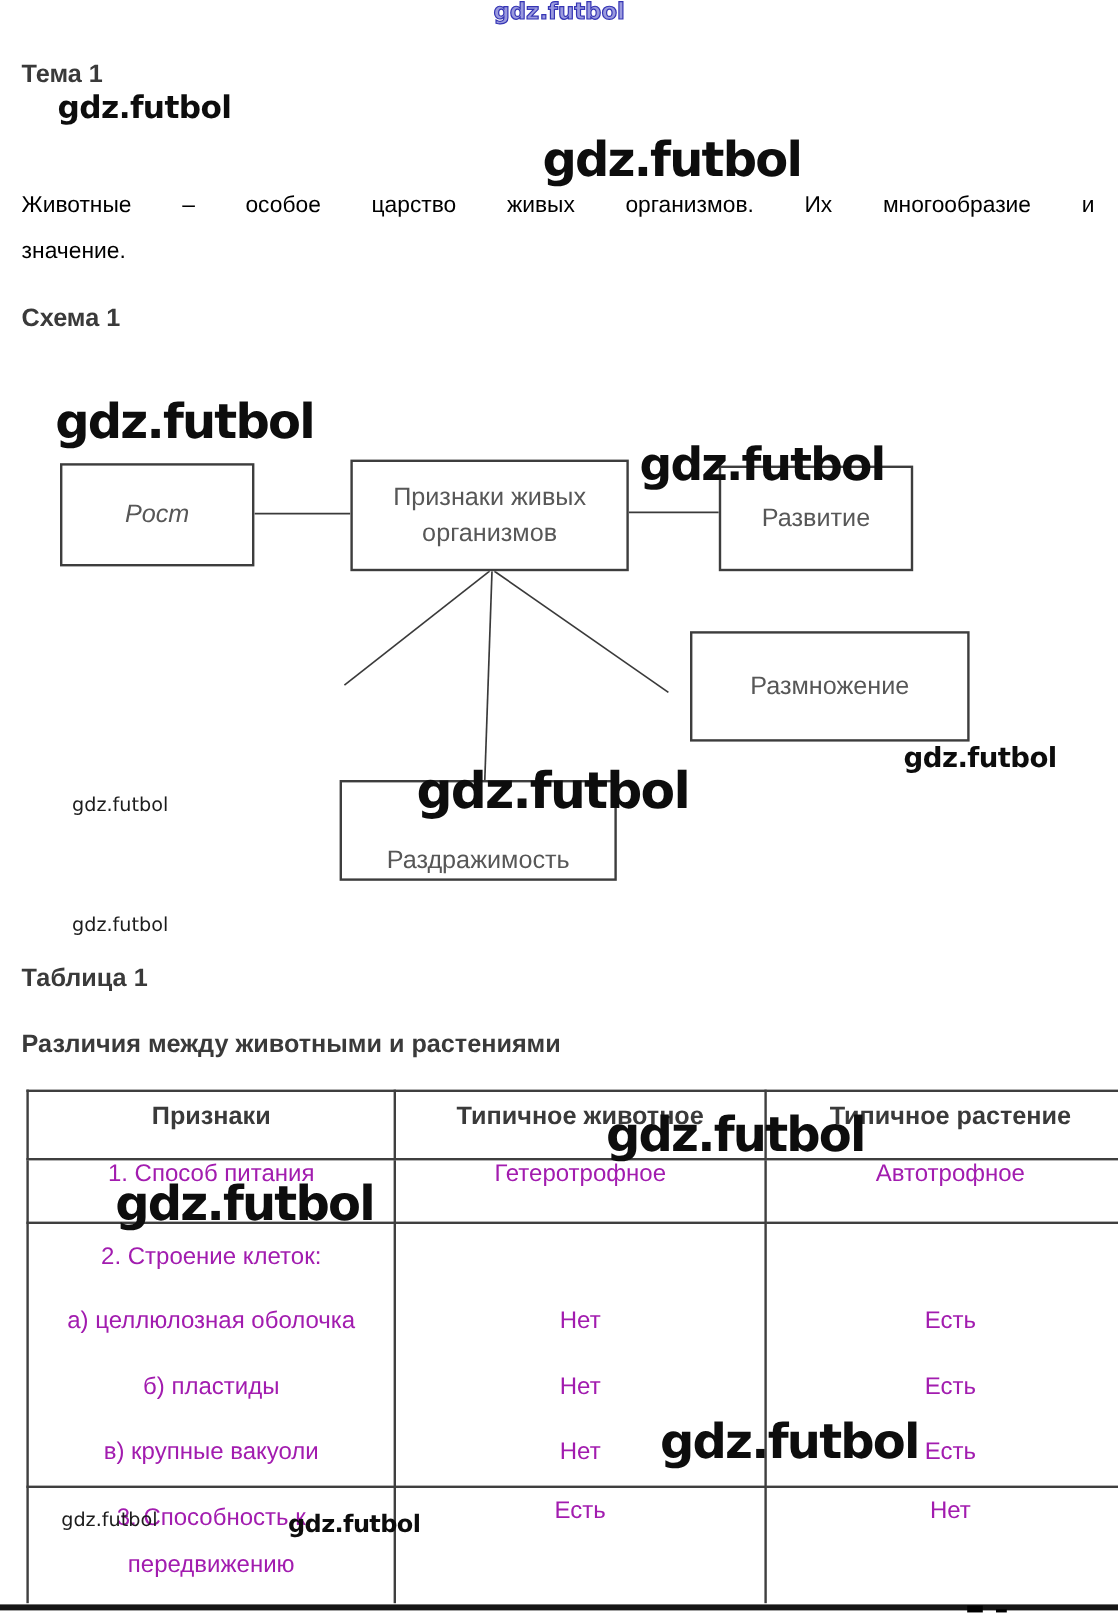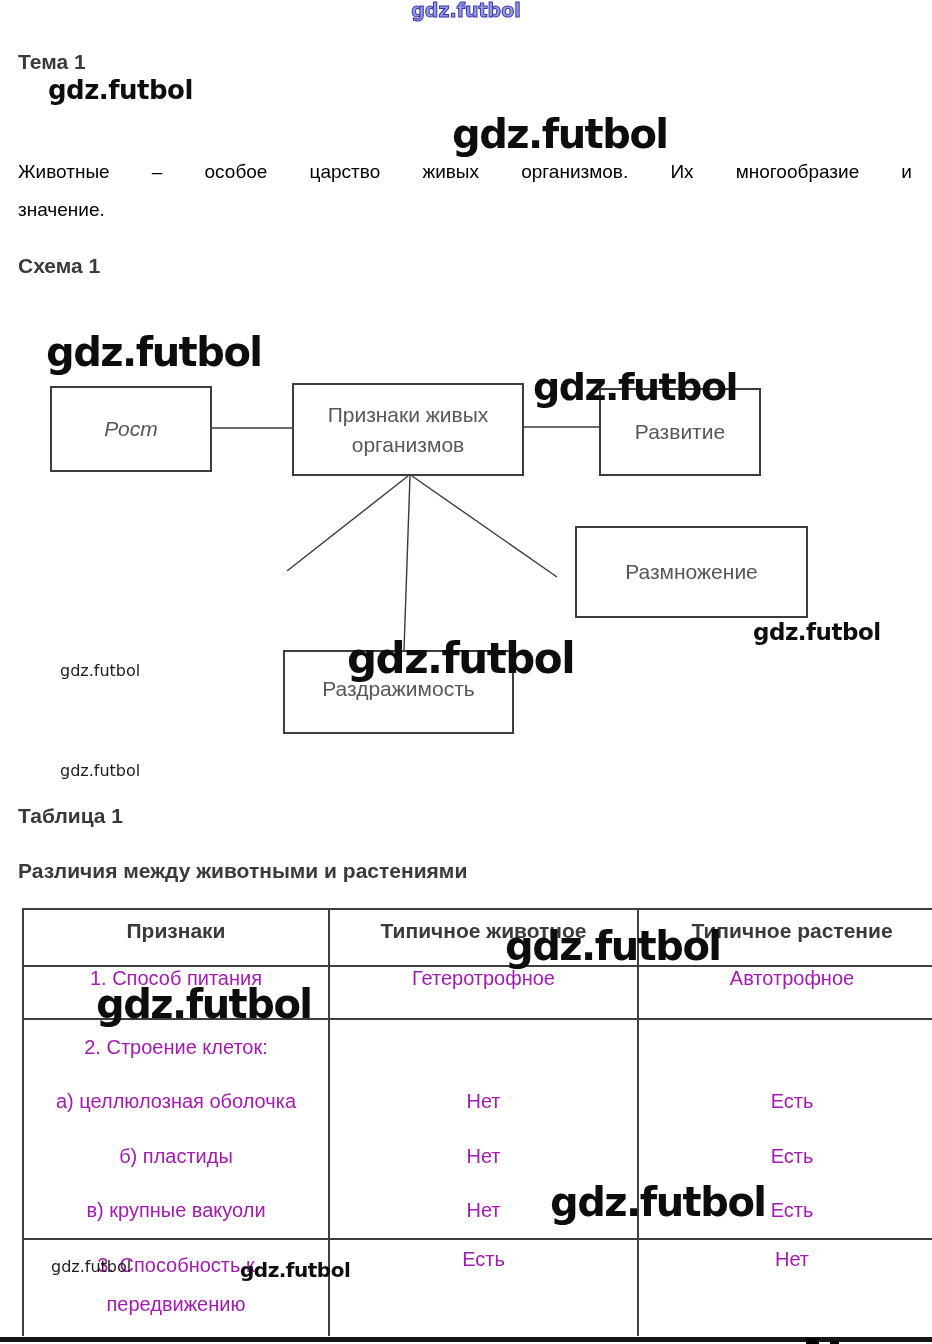--- a/index.html
+++ b/index.html
@@ -18,21 +18,21 @@
   .wm-med{font-weight:700;font-size:26px;letter-spacing:-0.5px;}
   .wm-semi{font-weight:600;font-size:23px;letter-spacing:-0.5px;}
   .wm-semi2{font-weight:600;font-size:20px;letter-spacing:-0.5px;}
   .wm-small{font-weight:400;font-size:16px;color:#1c1c1c;}
   .wm-blue{left:50%;transform:translateX(-50%);top:1px;font-weight:700;font-size:19px;
     color:#9a9ade;-webkit-text-stroke:1px #3434b4;}
   
   .box{position:absolute;border:2px solid #3d3d3d;background:#fff;z-index:2;
     display:flex;flex-direction:column;align-items:center;justify-content:center;
     color:#575757;font-size:21px;line-height:30px;text-align:center;}
-  .box.top-text{justify-content:flex-start;padding-top:22px;box-sizing:border-box;}
+  .box.top-text{justify-content:flex-end;padding-top:22px;box-sizing:border-box;}
   #connectors{position:absolute;left:0;top:380px;z-index:1;}
   
   #cmp-table{position:absolute;left:22px;top:908px;width:923px;border-collapse:collapse;
     table-layout:fixed;z-index:3;border-radius:25px;}
   #cmp-table th,#cmp-table td{border:2px solid #3f3f3f;padding:0;overflow:visible;}
   #cmp-table th{font-size:21px;font-weight:700;color:#3a3a3a;text-align:center;vertical-align:top;padding-top:9px;}
   #cmp-table td{font-size:20px;color:#a21caf;text-align:center;vertical-align:top;}
   #cmp-table tr:last-child td{border-bottom:none;}
   .cell-pad{padding-top:7px;}
   .subline{height:54.5px;display:flex;align-items:center;justify-content:center;}

